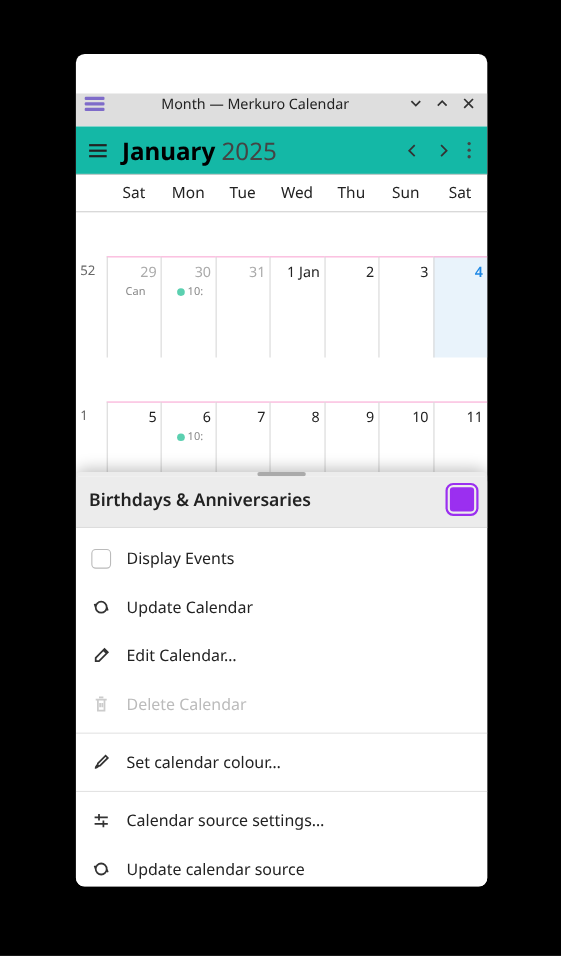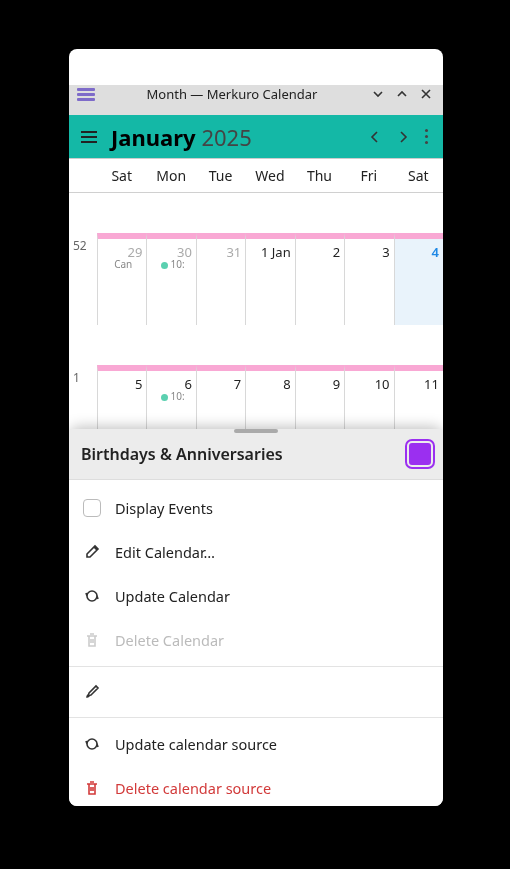--- a/index.html
+++ b/index.html
@@ -73,21 +73,21 @@
   .grid-row {
     display:grid;
     grid-template-columns: 28px repeat(7, 1fr);
     height: 92px;
     font-size: 13px;
     color:#222;
     margin-top:40px;
   }
   .grid-row .wk { font-size:12px; color:#666; padding:4px 0 0 4px; }
   .cell {
-    border-top:6px solid #f9a8d4;
+    border-top:1px solid #f9a8d4;
     border-left:1px solid #d8d8d8;
     padding:4px 4px 0 0;
     text-align:right;
     position:relative;
     overflow:hidden;
   }
   .cell.dim { color:#aaa; }
   .cell.today { background:#e9f3fb; }
   .cell.today .daynum { color:#1e88e5; font-weight:600; }
   .cell .evt {
@@ -218,21 +218,21 @@
       </div>
   </div>
 
   <div class="weekdays">
     <div></div>
     <div>Sat</div>
     <div>Mon</div>
     <div>Tue</div>
     <div>Wed</div>
     <div>Thu</div>
-    <div>Fri</div>
+    <div>Sun</div>
     <div>Sat</div>
   </div>
 
   <div id="cal-rows">
       <div class="grid-row">
         <div class="wk">52</div>
         <div class="cell dim">
           <div class="daynum">29</div>
           <div class="evt">Can</div>
         </div>
@@ -296,56 +296,65 @@
       <div class="item">
         <span class="ic">
             <span class="checkbox"></span>
           </span>
         <span>Display Events</span>
       </div>
 
       <div class="item">
         <span class="ic">
             <svg width="16" height="16" viewBox="0 0 16 16">
+              <path d="M3 8 A5 5 0 0 1 13 8 M13 8 A5 5 0 0 1 3 8 M3 8 L2 5 M13 8 L14 11"></path>
+            </svg>
+          </span>
+        <span>Update Calendar</span>
+      </div>
+
+      <div class="item">
+        <span class="ic">
+            <svg width="16" height="16" viewBox="0 0 16 16">
               <path d="M3 13 L3 10 L11 2 L14 5 L6 13 Z M10 3 L13 6"></path>
             </svg>
           </span>
         <span>Edit Calendar…</span>
       </div>
 
-      <div class="item">
-        <span class="ic">
-            <svg width="16" height="16" viewBox="0 0 16 16">
-              <path d="M3 8 A5 5 0 0 1 13 8 M13 8 A5 5 0 0 1 3 8 M3 8 L2 5 M13 8 L14 11"></path>
-            </svg>
-          </span>
-        <span>Update Calendar</span>
-      </div>
-
       <div class="item disabled">
         <span class="ic">
             <svg width="16" height="16" viewBox="0 0 16 16">
               <path d="M3 4 L13 4 M5 4 L5 14 L11 14 L11 4 M6 2 L10 2 M7 7 L7 11 M9 7 L9 11"></path>
             </svg>
           </span>
         <span>Delete Calendar</span>
       </div>
 
       <div class="sep"></div>
 
       <div class="item">
         <span class="ic">
             <svg width="16" height="16" viewBox="0 0 16 16">
               <path d="M3 13 C3 11 5 11 5 9 L12 2 L14 4 L7 11 C5 11 5 13 3 13 Z"></path>
             </svg>
           </span>
+        <span>Set calendar colour…</span>
       </div>
 
       <div class="sep"></div>
 
+      <div class="item">
+        <span class="ic">
+            <svg width="16" height="16" viewBox="0 0 16 16">
+              <path d="M2 5 L14 5 M6 5 L6 2 L6 8 M2 11 L14 11 M10 11 L10 8 L10 14"></path>
+            </svg>
+          </span>
+        <span>Calendar source settings…</span>
+      </div>
 
       <div class="item">
         <span class="ic">
             <svg width="16" height="16" viewBox="0 0 16 16">
               <path d="M3 8 A5 5 0 0 1 13 8 M13 8 A5 5 0 0 1 3 8 M3 8 L2 5 M13 8 L14 11"></path>
             </svg>
           </span>
         <span>Update calendar source</span>
       </div>
 

